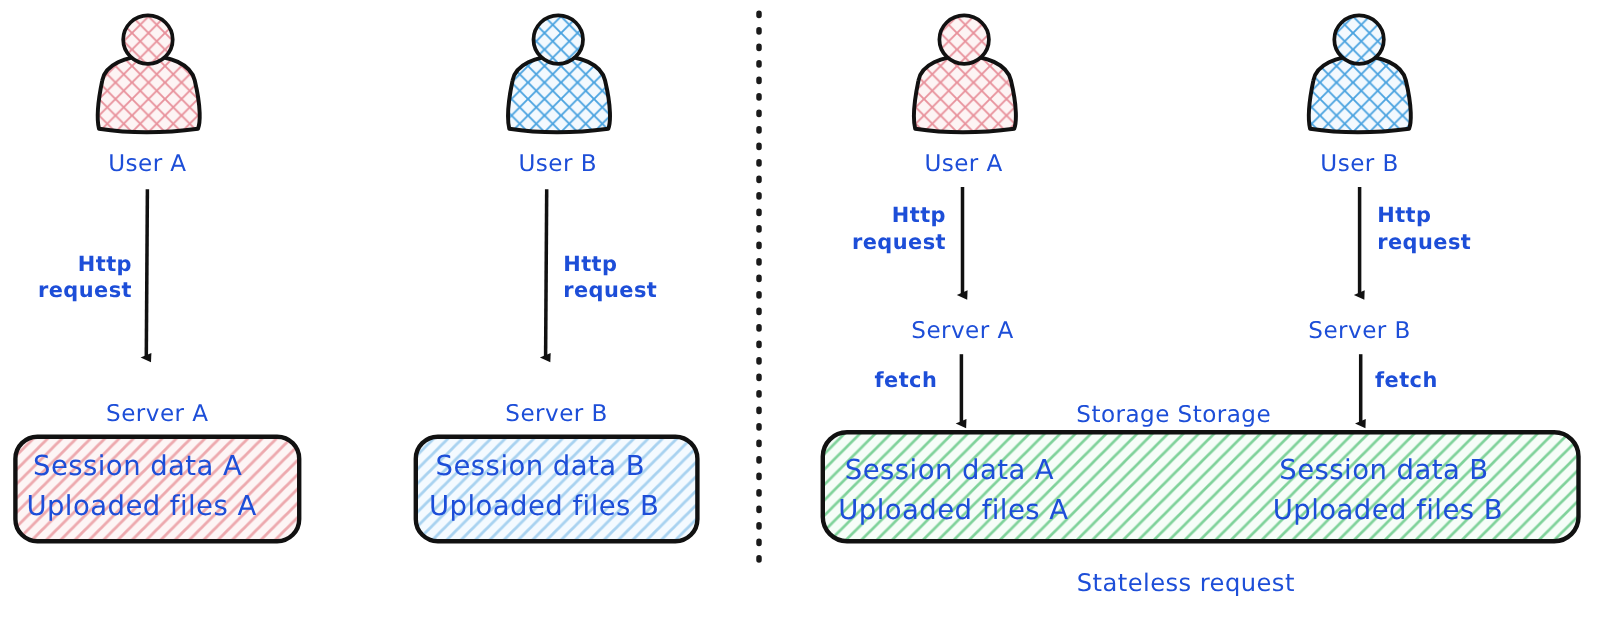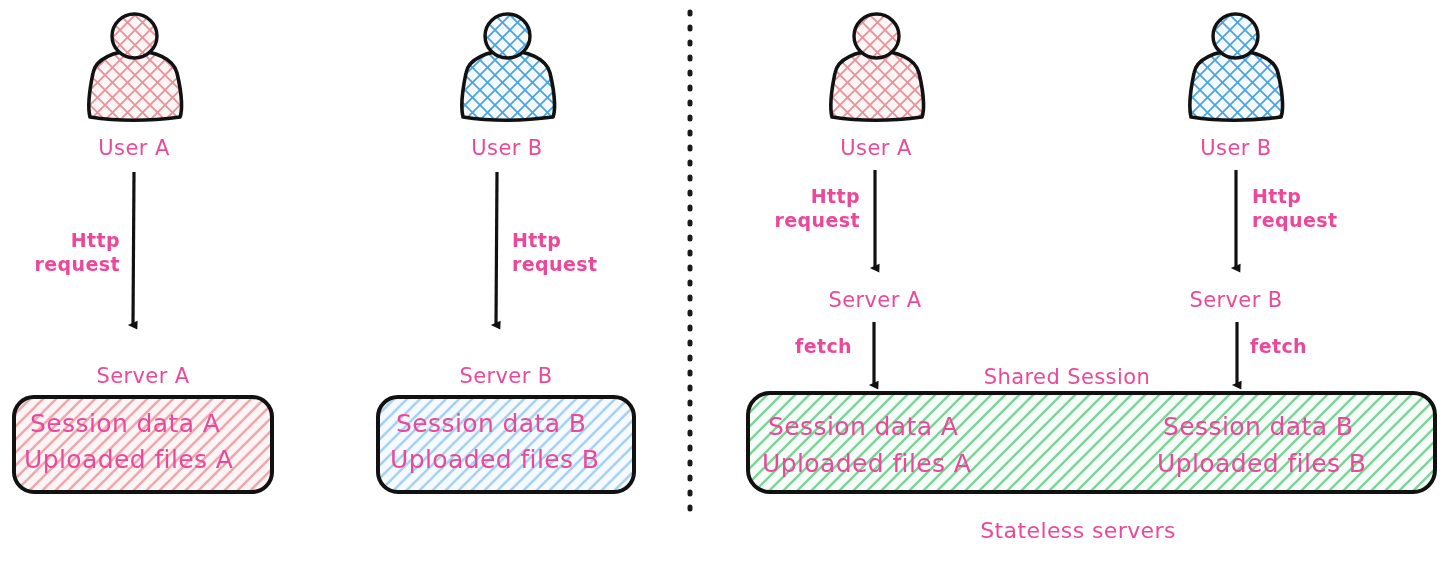--- a/index.html
+++ b/index.html
@@ -1,21 +1,21 @@
 <!DOCTYPE html>
 <html><head>
 <meta charset="utf-8">
 <title>Stateful vs Stateless servers</title>
 <style>
   html,body{margin:0;padding:0;background:#ffffff;}
   body{width:1456px;height:564px;overflow:hidden;
        font-family:"DejaVu Sans","Liberation Sans",sans-serif;}
   #canvas{position:relative;width:1456px;height:564px;background:#fff;}
   svg.layer{position:absolute;left:0;top:0;width:1456px;height:564px;}
-  .lbl{position:absolute;color:#ec4899;white-space:nowrap;
+  .lbl{position:absolute;color:#1d4ed8;white-space:nowrap;
        font-family:"DejaVu Sans","Liberation Sans",sans-serif;
        letter-spacing:.4px;}
   .lbl.c{transform:translateX(-50%);}
   .t-node{font-size:21px;}
   .t-edge{font-size:19px;font-weight:bold;}
   .t-box{font-size:25px;}
   .t-cap{font-size:22px;}
   .t-store{font-size:21px;}
   .two-line{line-height:1.28;text-align:center;}
   .two-line.left{text-align:right;}
@@ -133,23 +133,23 @@
     <div>Http</div>
     <div>request</div>
   </div>
 
   <div class="lbl c t-node" style="left:875px;top:288px;">Server A</div>
   <div class="lbl c t-node" style="left:1236px;top:288px;">Server B</div>
 
   <div class="lbl t-edge" style="left:795px;top:335px;">fetch</div>
   <div class="lbl t-edge" style="left:1250px;top:335px;">fetch</div>
 
-  <div class="lbl c t-store" style="left:1067px;top:365px;">Shared Session</div>
+  <div class="lbl c t-store" style="left:1067px;top:365px;">Storage Storage</div>
 
   <div class="lbl t-box" style="left:768px;top:412px;">Session data A</div>
   <div class="lbl t-box" style="left:762px;top:449px;">Uploaded files A</div>
 
   <div class="lbl t-box" style="left:1163px;top:412px;">Session data B</div>
   <div class="lbl t-box" style="left:1157px;top:449px;">Uploaded files B</div>
 
-  <div class="lbl c t-cap" style="left:1078px;top:518px;">Stateless servers</div>
+  <div class="lbl c t-cap" style="left:1078px;top:518px;">Stateless request</div>
 
 </div>
 
 </body></html>

